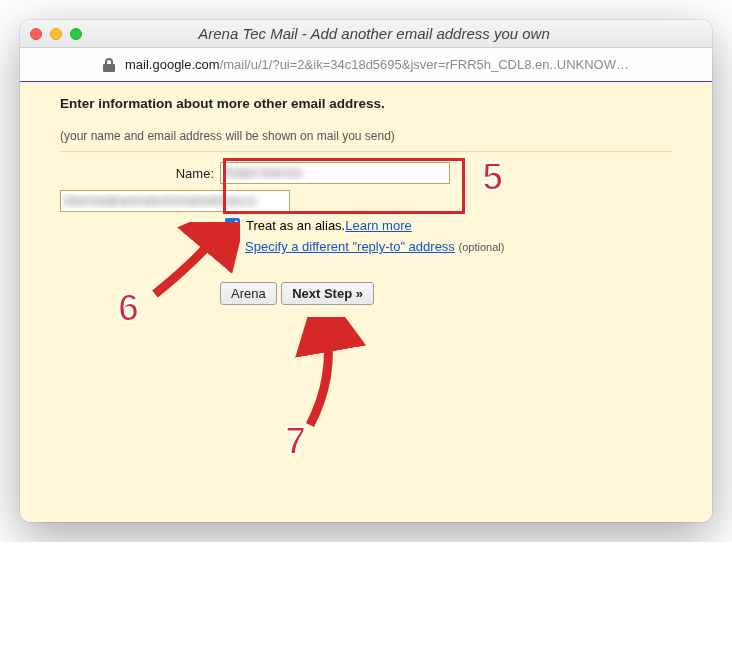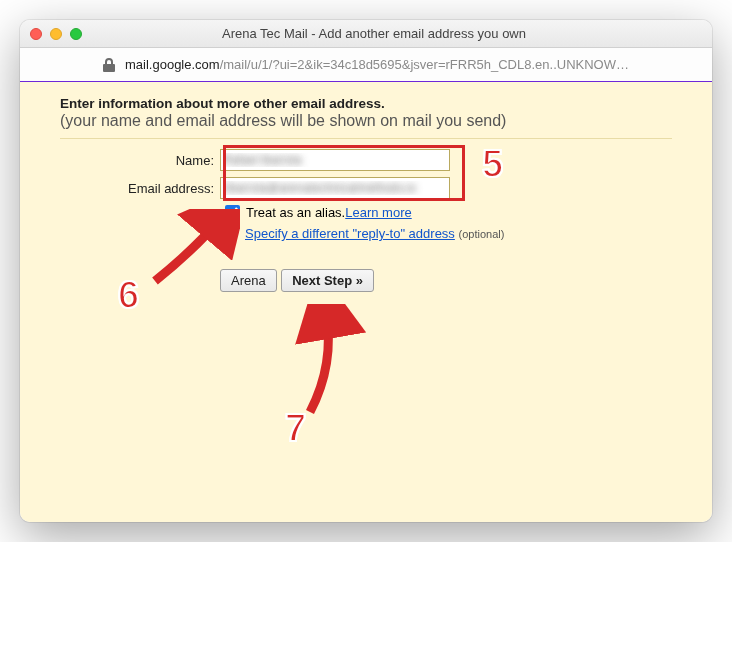--- a/index.html
+++ b/index.html
@@ -25,21 +25,21 @@
       padding: 0 10px;
       position: relative;
     }
     .traffic-lights { display: flex; gap: 8px; }
     .traffic-lights span { width: 12px; height: 12px; border-radius: 50%; display: block; }
     .tl-close { background: #ff5f57; border: 0.5px solid #e1493f; }
     .tl-min { background: #ffbd2e; border: 0.5px solid #e0a528; }
     .tl-max { background: #28c940; border: 0.5px solid #26a934; }
     .title-text {
       position: absolute; left: 16px; right: 0; text-align: center;
-      font-size: 13px; color: #444; pointer-events: none;
+      font-size: 15px; color: #444; pointer-events: none; font-style: italic;
     }
     .url-bar {
       height: 34px;
       display: flex; align-items: center; justify-content: center;
       background: #fdfdfd;
       border-bottom: 1px solid #6d28d9;
       font-size: 13px; color: #555;
       padding: 0 12px;
     }
     .lock-icon { margin-right: 10px; color: #6b6b6b; }
@@ -53,21 +53,21 @@
       border-bottom: 1px solid #e0b84e;
     }
     .page-header-title { font-size: 16px; font-weight: bold; color: #222; }
     .page-body {
       background: #FFF7D7;
       padding: 14px 40px 30px 40px;
       min-height: 440px;
       position: relative;
     }
     .intro-title { font-size: 13.5px; font-weight: bold; color: #222; }
-    .intro-sub { font-size: 16px; color: #555; margin-top: 1px; }
+    .intro-sub { font-size: 12px; color: #555; margin-top: 18px; }
     .divider { border: none; border-top: 1px solid #e8dca6; margin-top: 8px; }
     .form-area { margin-top: 10px; position: relative; }
     .row { display: flex; align-items: center; margin-bottom: 6px; }
     .row-label { width: 160px; text-align: right; padding-right: 6px; font-size: 13px; color: #222; }
     .row-field { }
     .text-input {
       width: 230px; height: 22px; font-size: 12px; padding: 2px 2px;
       border: 1px solid #b9a95e; background: #fff;
     }
     .blur { color: transparent; text-shadow: 0 0 7px rgba(90,90,90,0.9); }
@@ -132,21 +132,20 @@
     <div class="form-area">
 
       <div class="row">
         <div class="row-label">Name:</div>
         <div class="row-field">
           <input class="text-input blur" value="Rafael Ibarrola" style="">
         </div>
       </div>
 
       <div class="row">
-        <div class="row-label">Email address:</div>
         <div class="row-field">
           <input class="text-input blur" value="ribarrola@arenatechnicalmethods.io" style="">
         </div>
       </div>
 
       <div class="checkbox-row">
         <input type="checkbox" checked="" style="">
         <span>Treat as an alias. </span>
         <a href="#" class="link">Learn more</a>
       </div>

